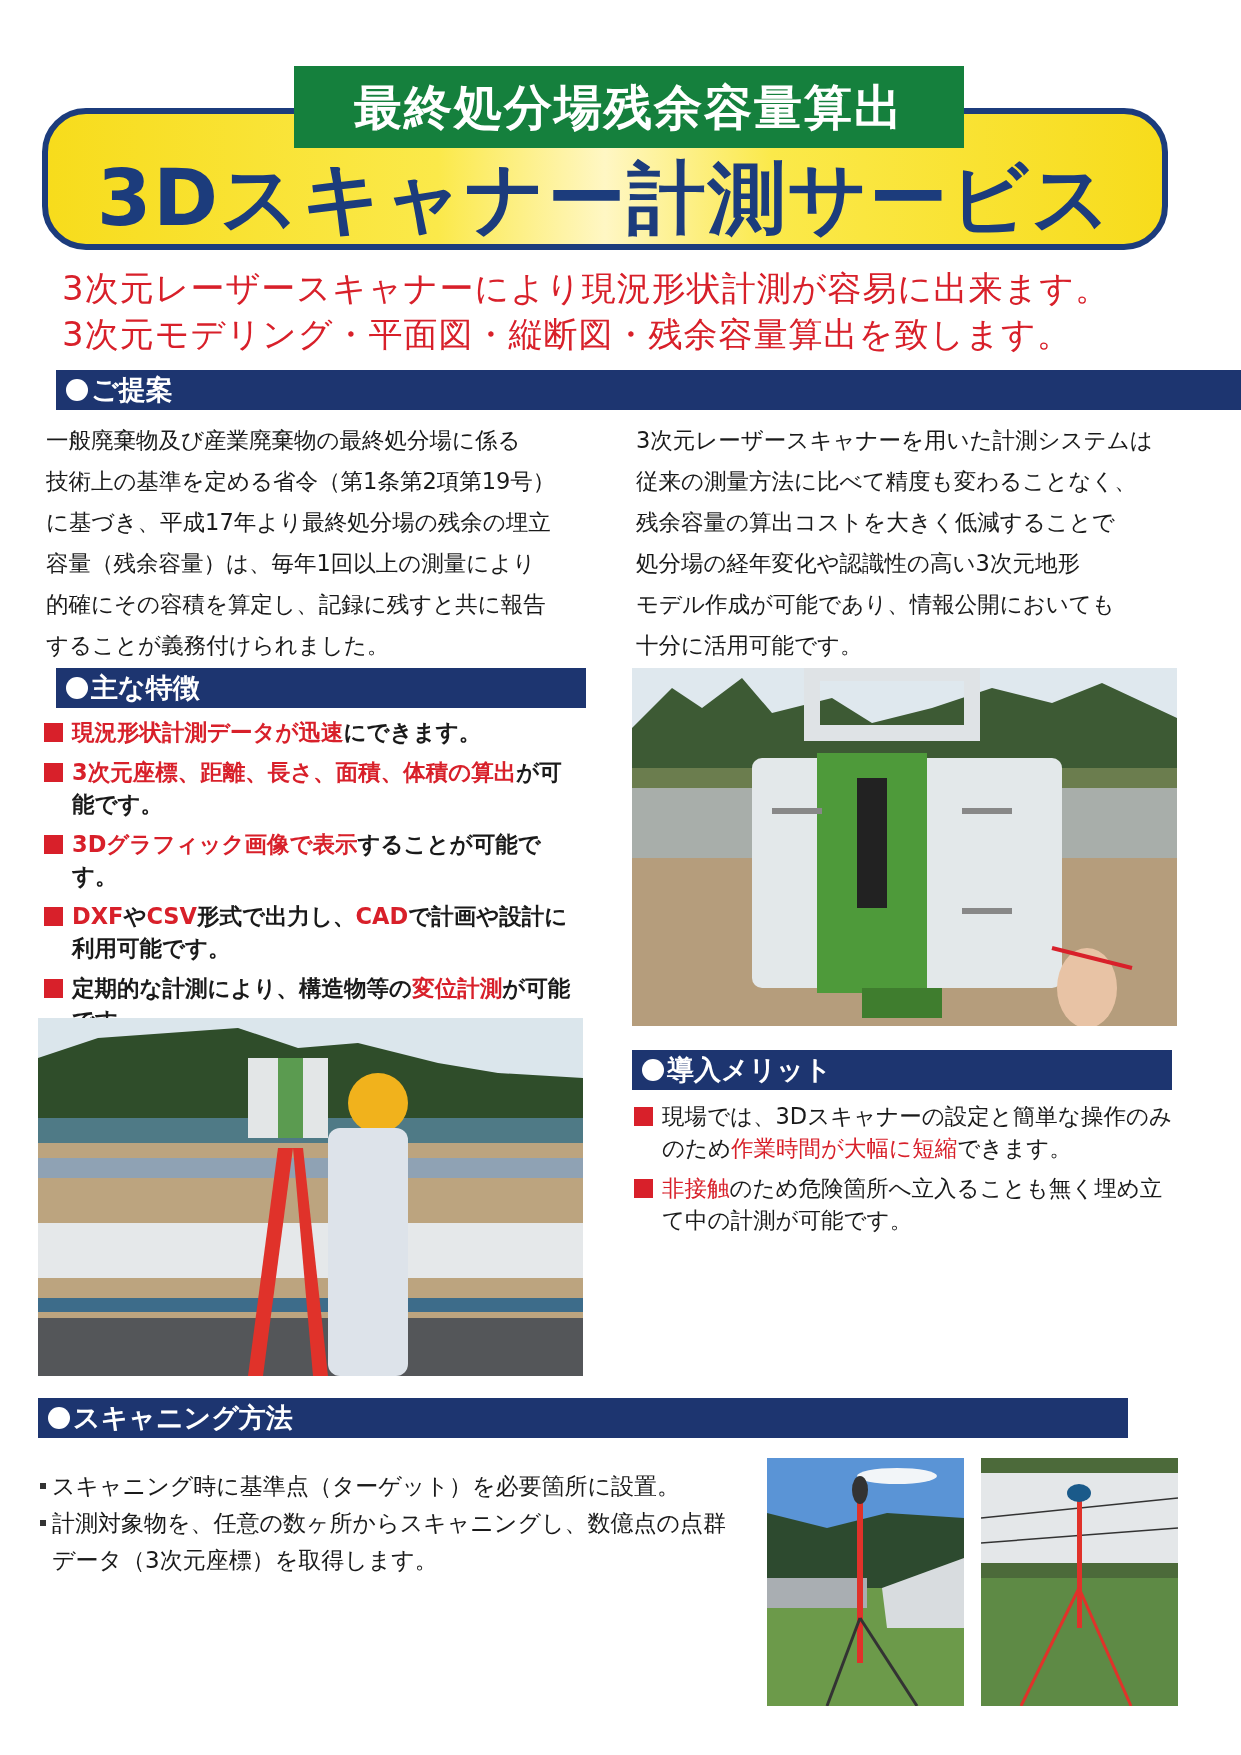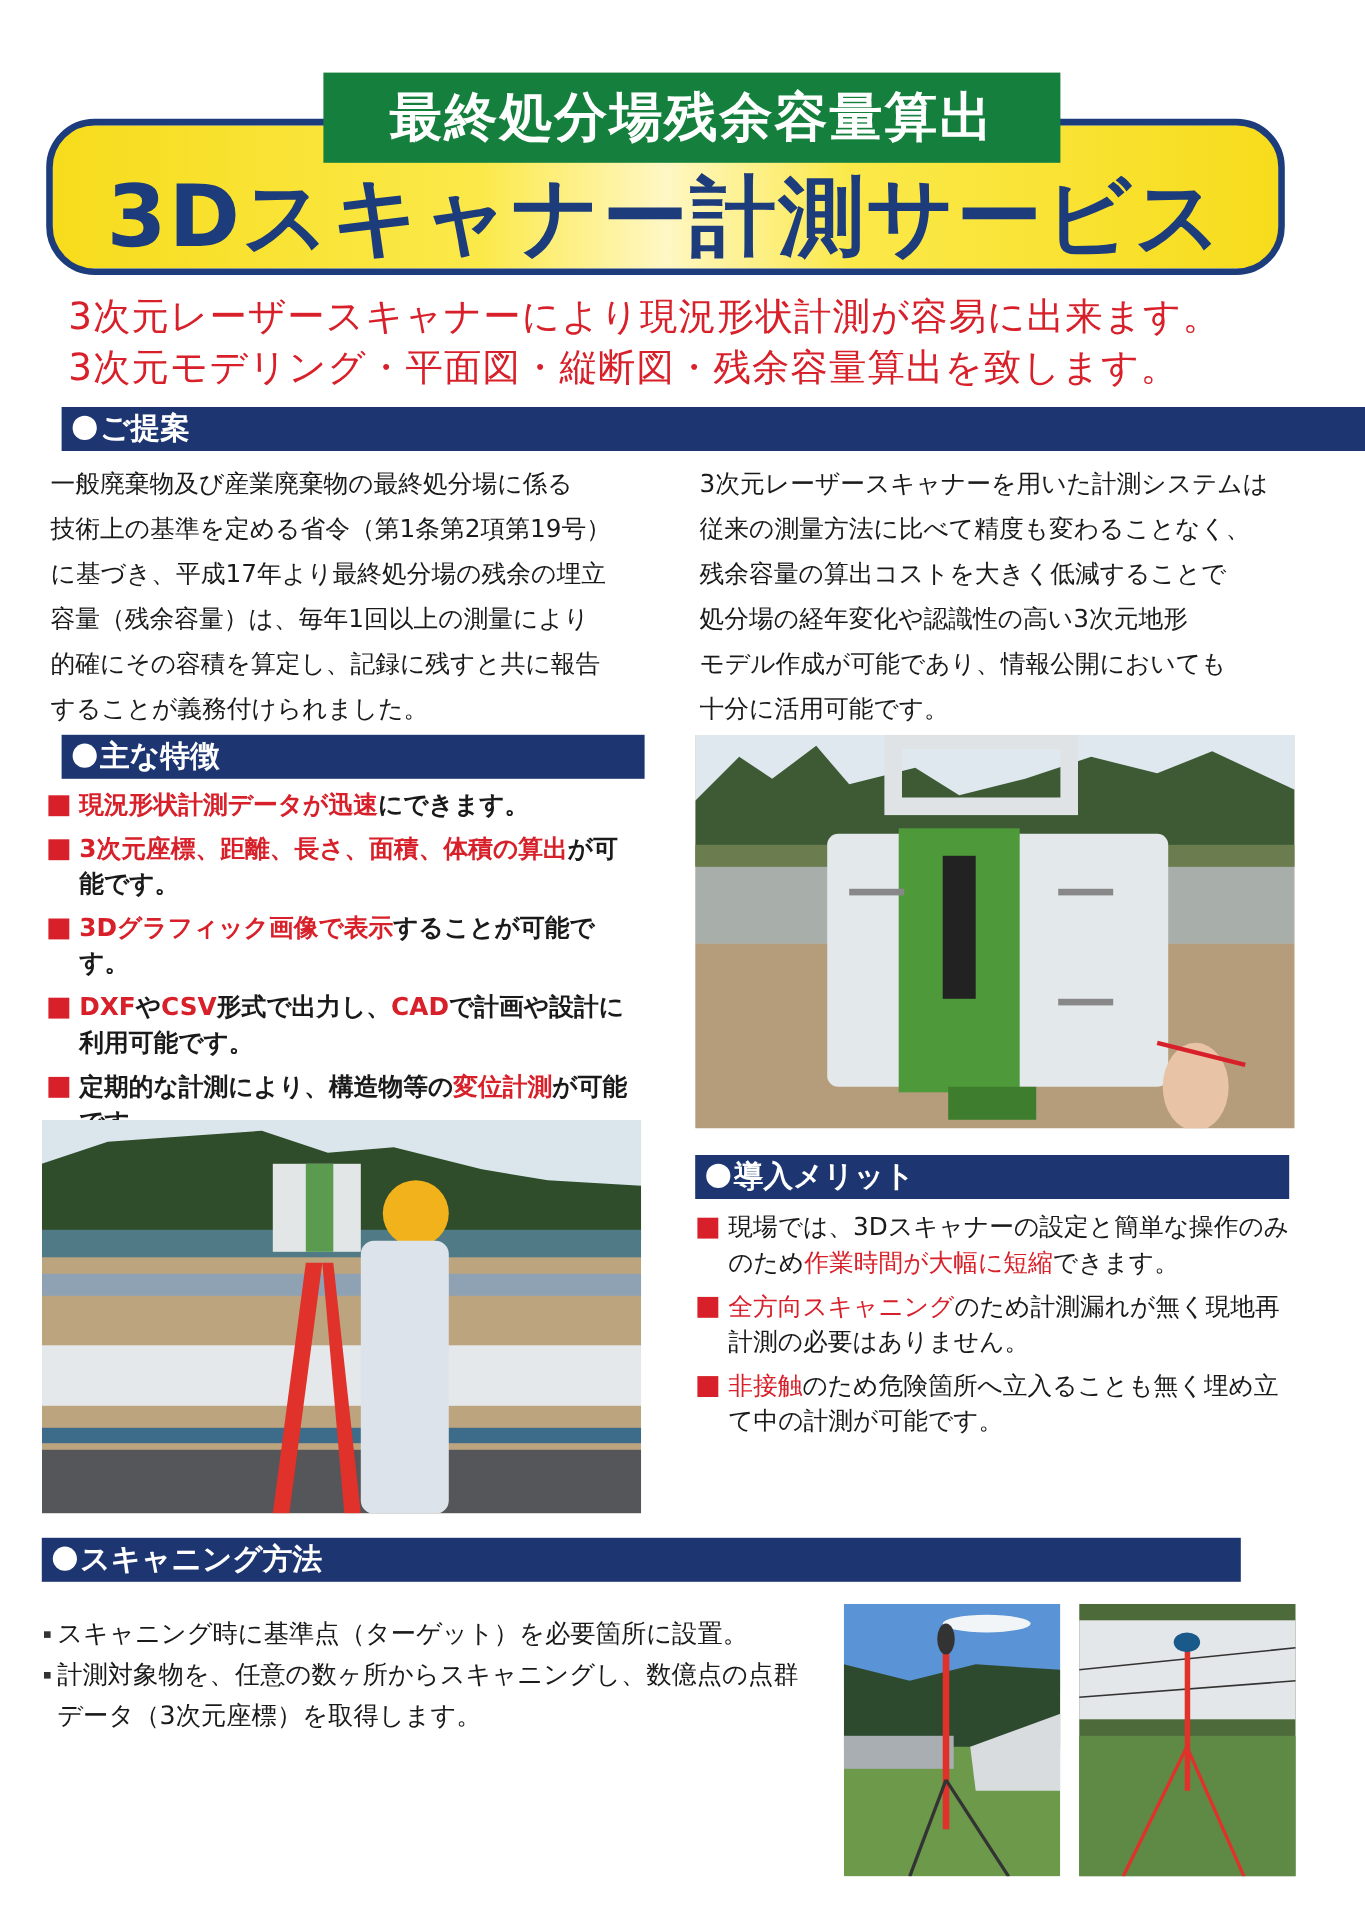--- a/index.html
+++ b/index.html
@@ -129,23 +129,20 @@
 </div>
 
 <div class="abs section-head" style="left:632px; top:1050px; width:540px;">
   <span class="dot"></span><span>導入メリット</span>
 </div>
 <div class="abs feature-list" style="left:632px; top:1100px; width:540px;">
   <div class="feature-item">
     <span class="sq"></span><span>現場では、3Dスキャナーの設定と簡単な操作のみのため</span><span class="red">作業時間が大幅に短縮</span><span>できます。</span>
   </div>
   <div class="feature-item">
-    <span class="sq"></span><span class="red">全方向スキャニング</span><span>のため計測漏れが無く現地再計測の必要はありません。</span>
-  </div>
-  <div class="feature-item">
     <span class="sq"></span><span class="red">非接触</span><span>のため危険箇所へ立入ることも無く埋め立て中の計測が可能です。</span>
   </div>
 </div>
 
 <div class="abs section-head" style="left:38px; top:1398px; width:1090px;">
   <span class="dot"></span><span>スキャニング方法</span>
 </div>
 <div class="abs method-list" style="left:38px; top:1468px; width:700px;">
   <div class="m"><span class="b"></span><span>スキャニング時に基準点（ターゲット）を必要箇所に設置。</span></div>
   <div class="m"><span class="b"></span><span>計測対象物を、任意の数ヶ所からスキャニングし、数億点の点群データ（3次元座標）を取得します。</span></div>

